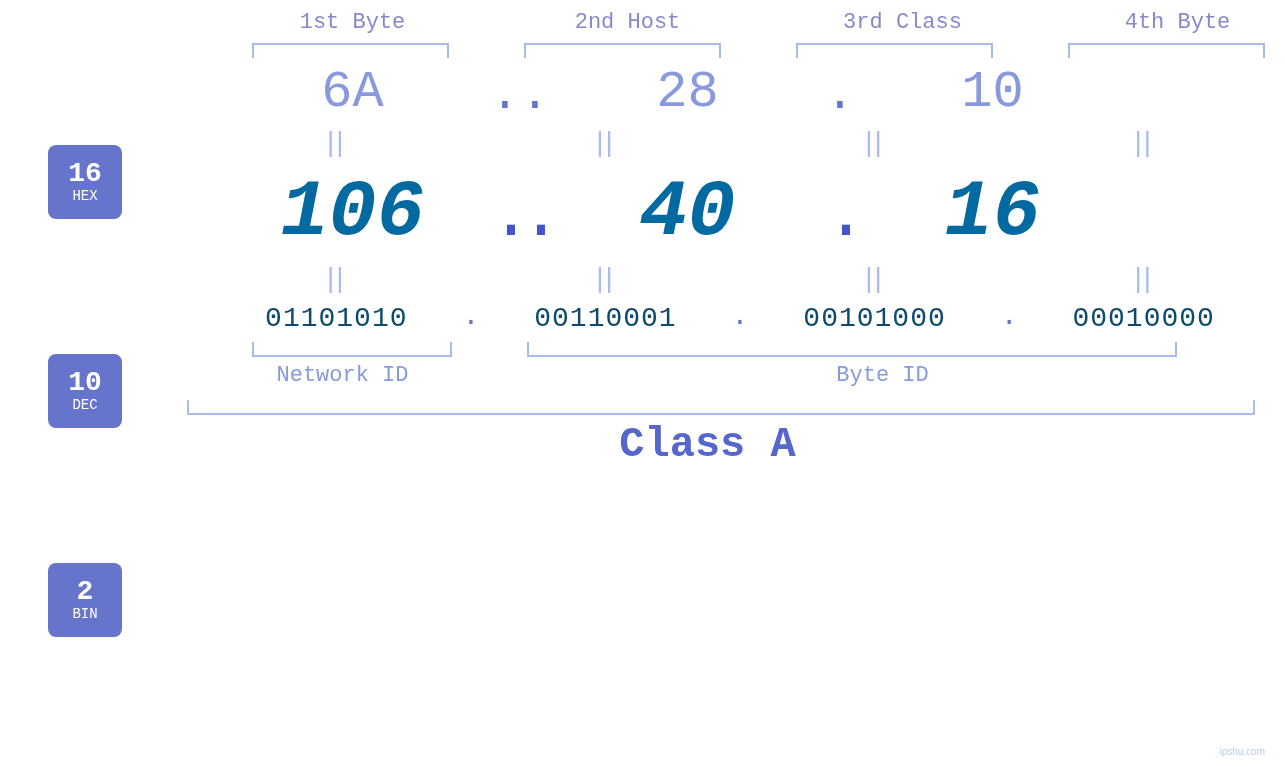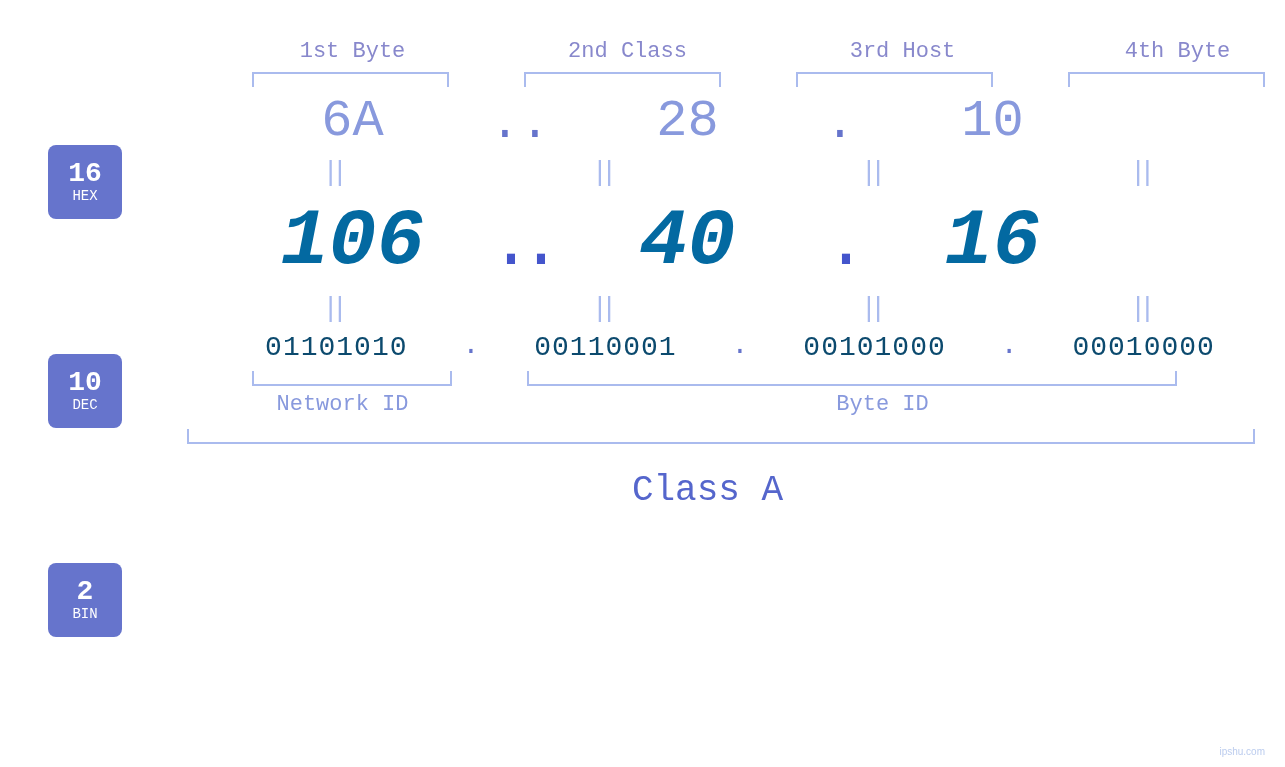--- a/index.html
+++ b/index.html
@@ -63,21 +63,21 @@
       left: 150px;
       right: 20px;
       top: 0;
     }
 
     
     .byte-headers {
       display: grid;
       grid-template-columns: 275px 275px 275px 275px;
       margin-left: 65px;
-      padding-top: 39px;
+      padding-top: 10px;
     }
 
     .byte-header {
       text-align: center;
       color: #8888cc;
       font-size: 22px;
       font-family: 'Courier New', Courier, monospace;
     }
 
     
@@ -191,23 +191,24 @@
       color: #8899dd;
       font-size: 22px;
       font-family: 'Courier New', Courier, monospace;
       margin-left: 30px;
     }
 
     
     .class-label {
       text-align: center;
       color: #5566cc;
-      font-size: 36px;
-      font-family: 'Courier New', Courier, monospace;
-      margin-top: 26px;
+      font-size: 42px;
+      font-family: 'Courier New', Courier, monospace;
+      margin-top: 6px;
+      font-weight: bold;
     }
 
     
     .watermark {
       position: absolute;
       bottom: 10px;
       right: 20px;
       color: #bbccee;
       font-size: 10px;
       font-family: Liberation Sans, sans-serif;
@@ -230,22 +231,22 @@
     <div class="badge">
       <span class="badge-num">2</span>
       <span class="badge-label">BIN</span>
     </div>
   </div>
 
   <div class="content-area">
 
     <div class="byte-headers">
       <div class="byte-header">1st Byte</div>
-      <div class="byte-header">2nd Class</div>
-      <div class="byte-header">3rd Host</div>
+      <div class="byte-header">2nd Host</div>
+      <div class="byte-header">3rd Class</div>
       <div class="byte-header">4th Byte</div>
     </div>
 
     <div class="brackets-top">
       <div class="bracket-top bracket-top-1"></div>
       <div class="bracket-top bracket-top-2"></div>
       <div class="bracket-top bracket-top-3"></div>
       <div class="bracket-top bracket-top-4"></div>
     </div>
 

